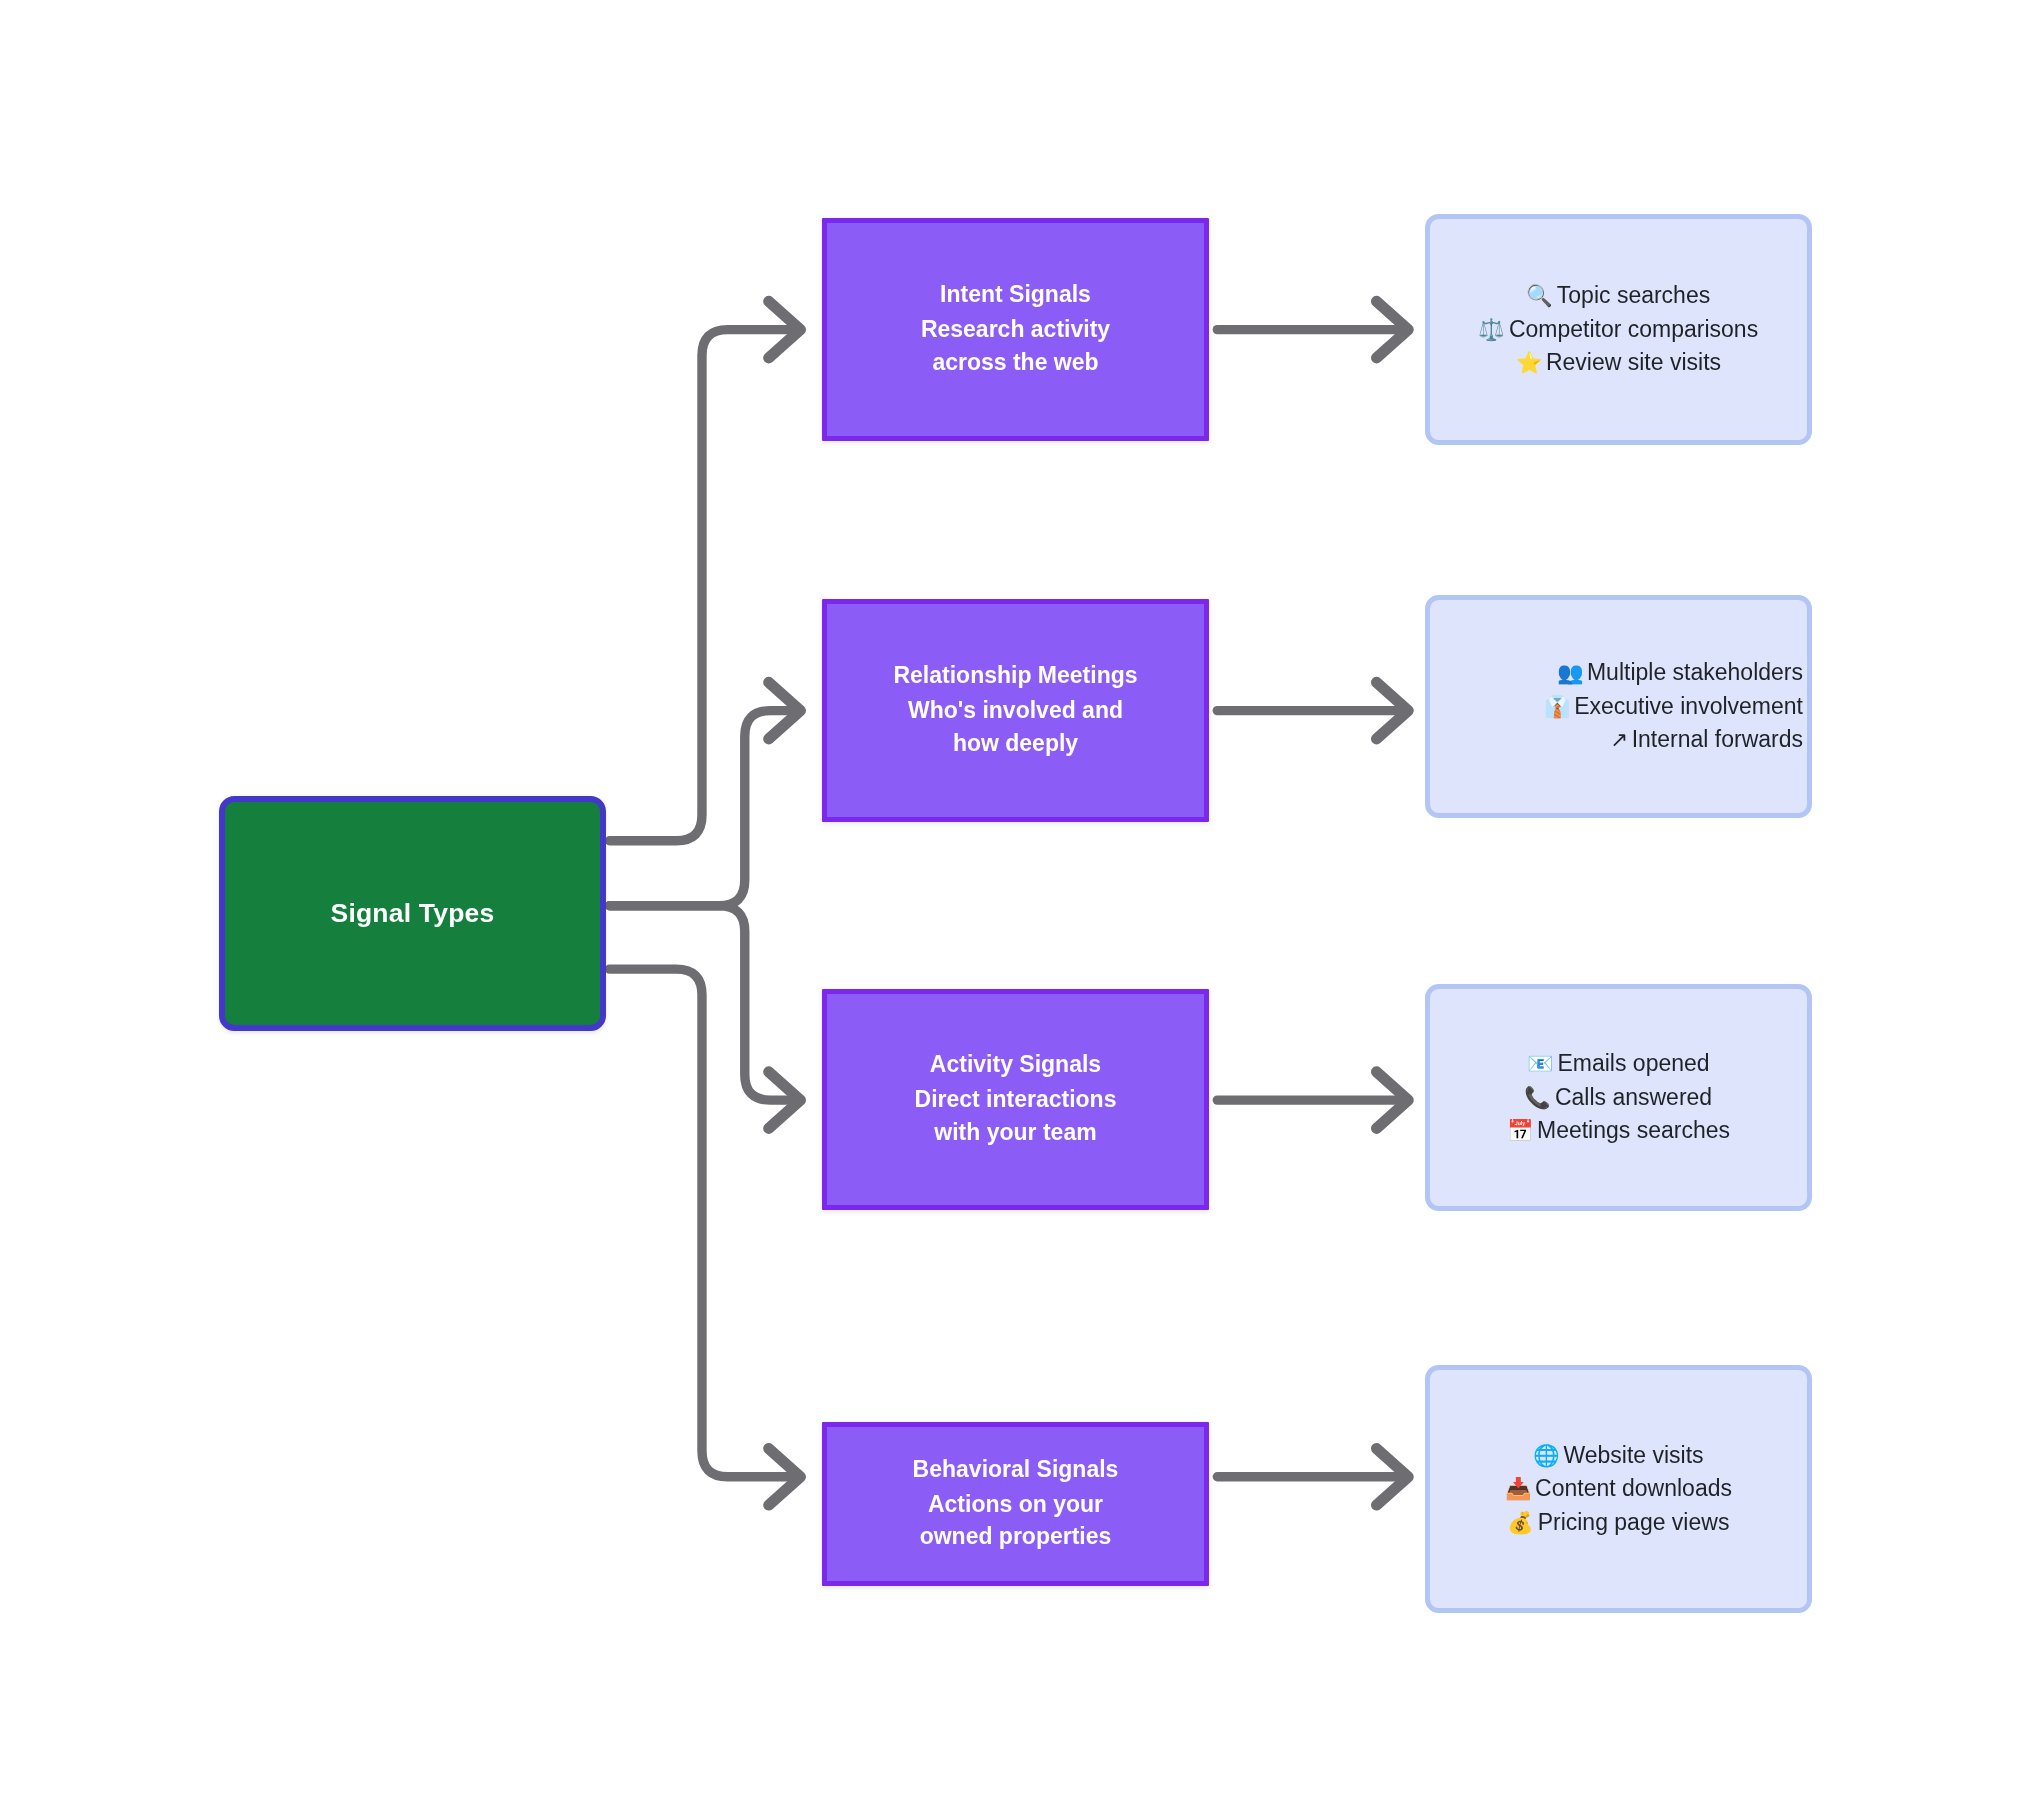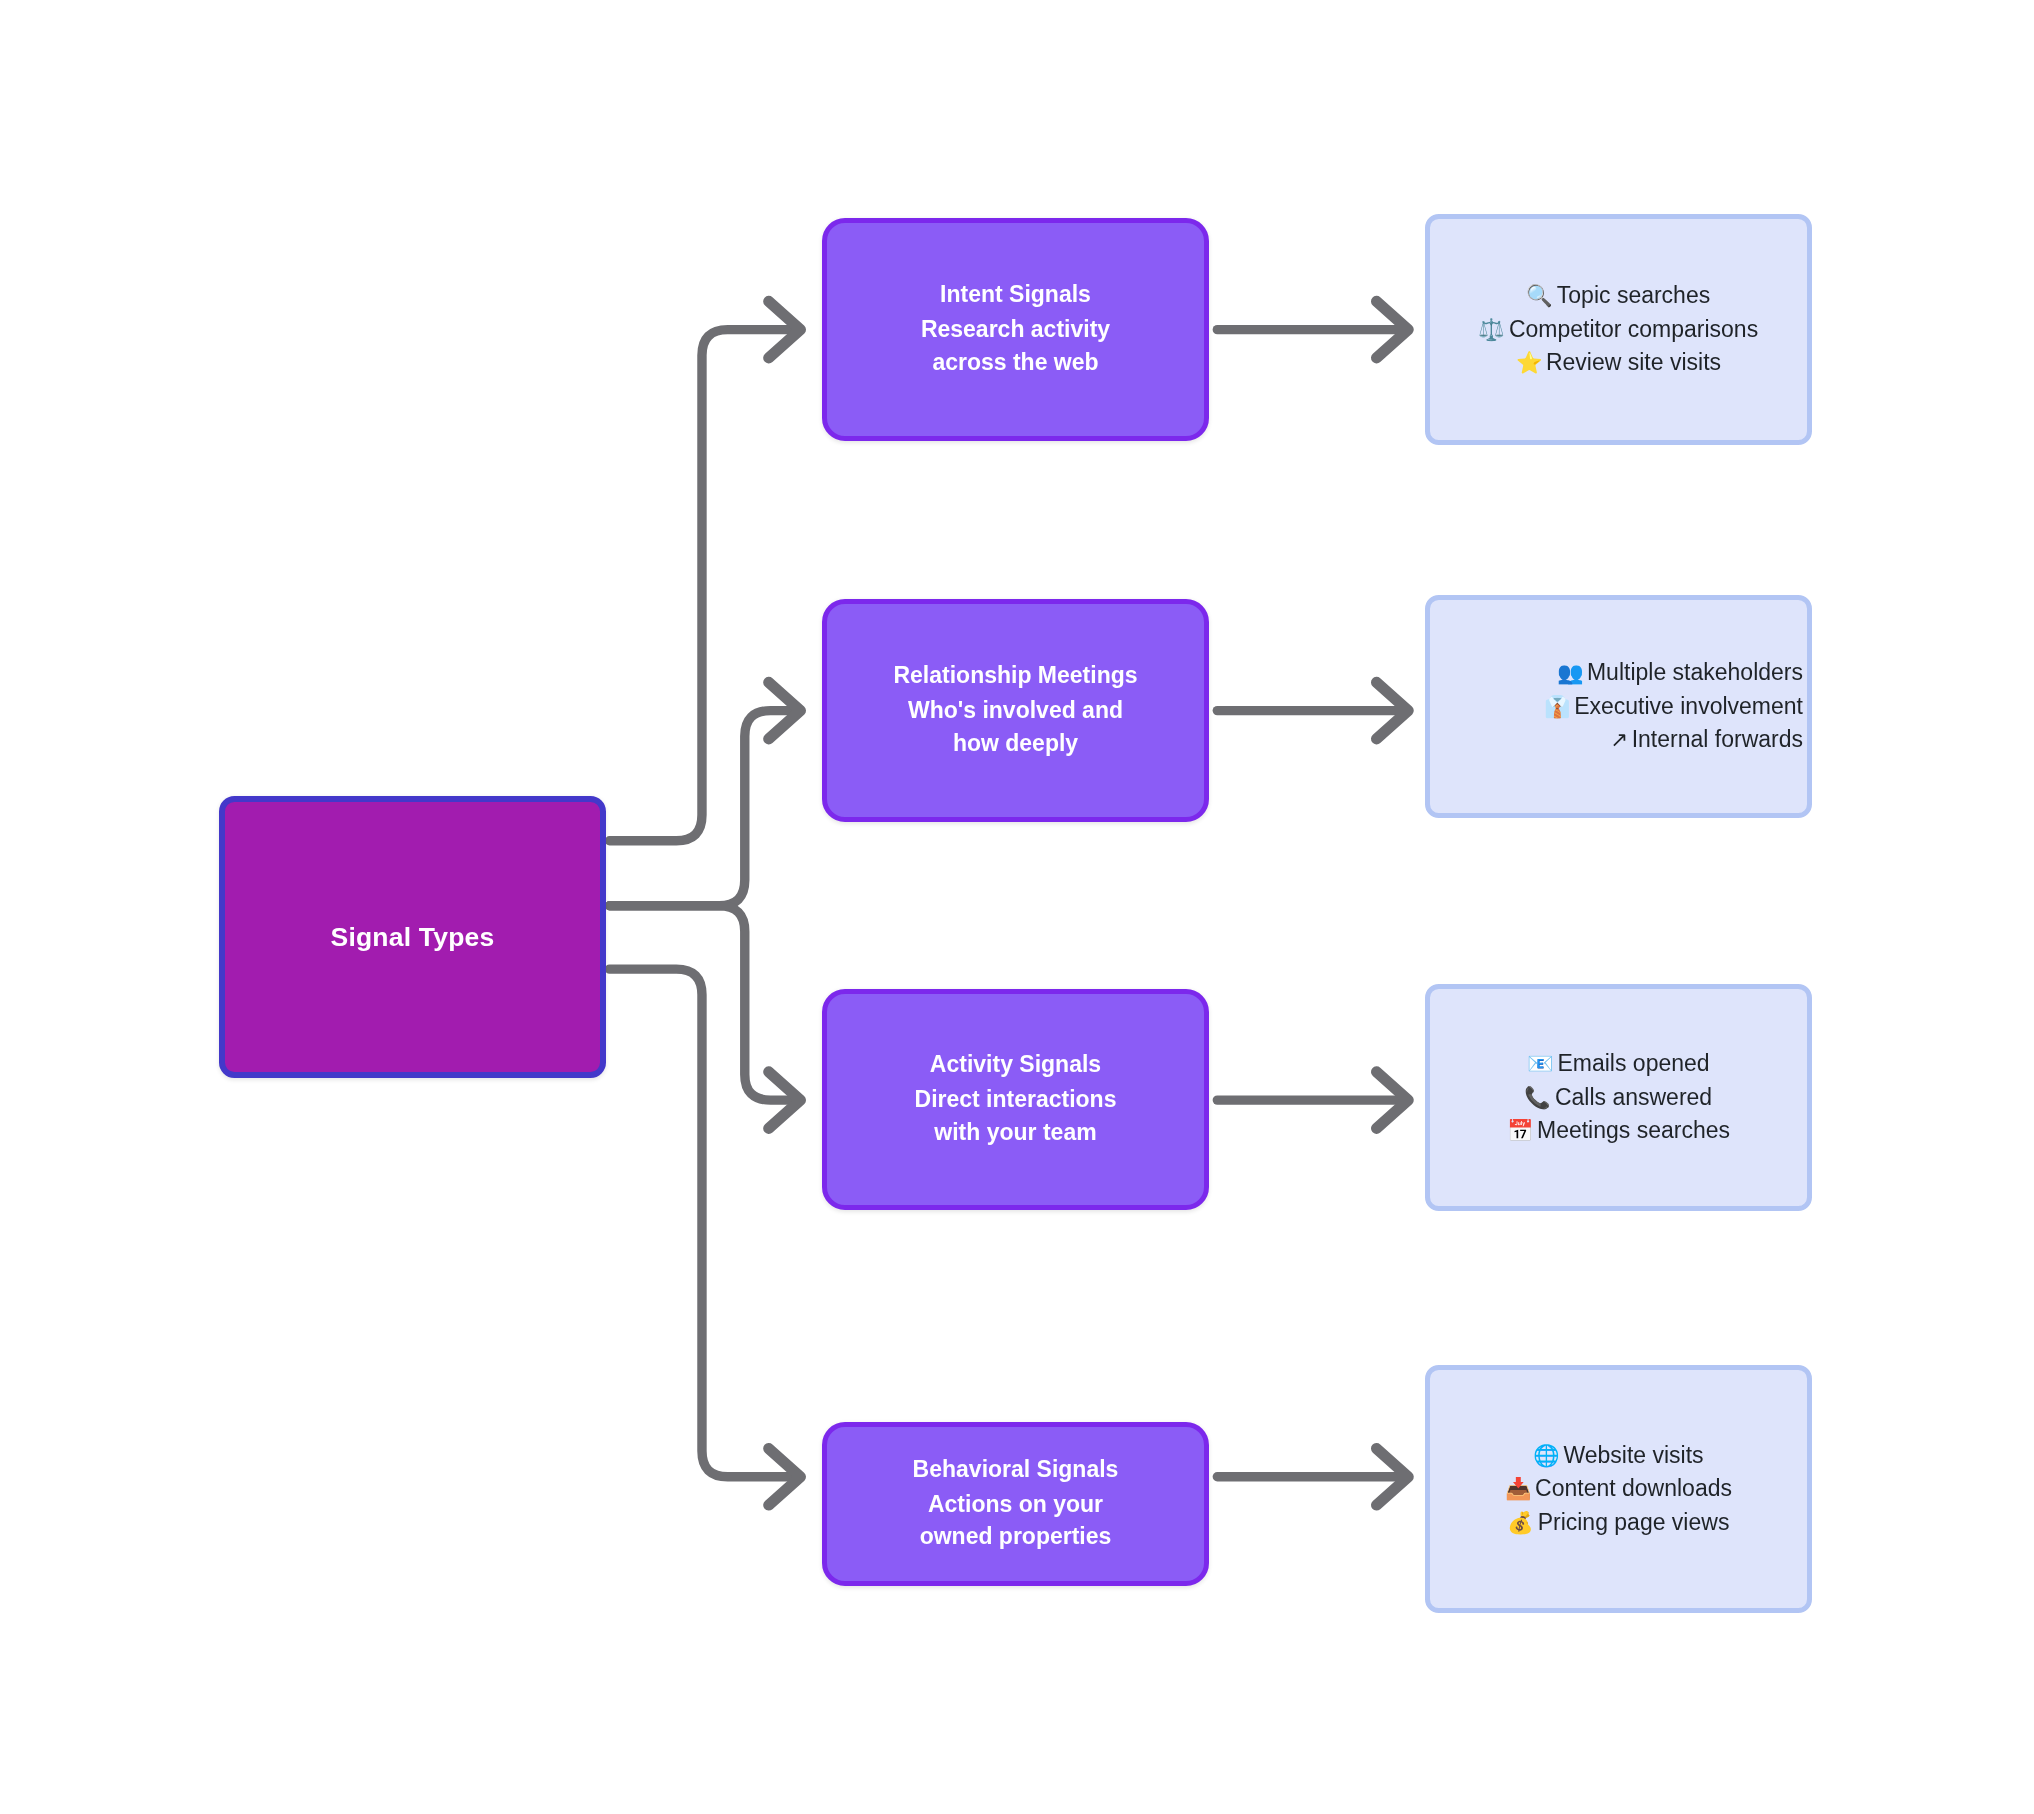--- a/index.html
+++ b/index.html
@@ -55,40 +55,40 @@
     justify-content: center;
     text-align: center;
     border-radius: 13.7px;
   }
 
   
   .node-root {
     left: 219px;
     top: 796px;
     width: 387px;
-    height: 282px;
-    background: #a21caf;
+    height: 235px;
+    background: #15803d;
     border: 6px solid #4338ca;
     border-radius: 15.4px;
     box-shadow: 0 1.7px 4.3px rgba(0,0,0,0.10);
   }
   .node-root .node-title {
     color: #ffffff;
     font-size: 26.5px;
     font-weight: bold;
     letter-spacing: 0.2px;
   }
 
   
   .node-cat {
     left: 822px;
     width: 387px;
     background: #8b5cf6;
     border: 5.1px solid #7c28ec;
-    border-radius: 23px;
+    border-radius: 1px;
     box-shadow: 0 1.7px 4.3px rgba(0,0,0,0.10);
     padding: 0 15.4px;
   }
   .node-cat .node-title {
     color: #ffffff;
     font-size: 23px;
     font-weight: bold;
     line-height: 1.28;
     margin-bottom: 3.4px;
   }

